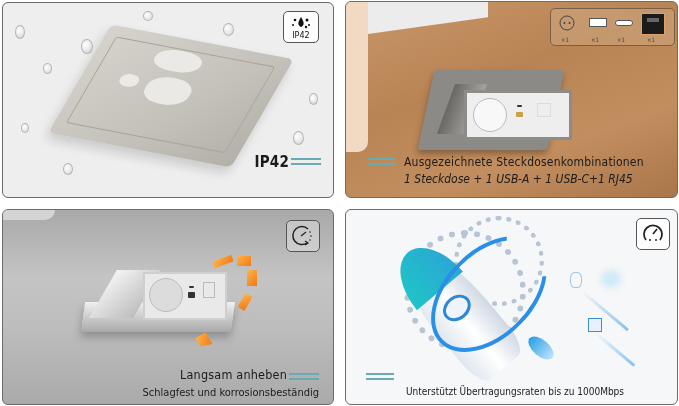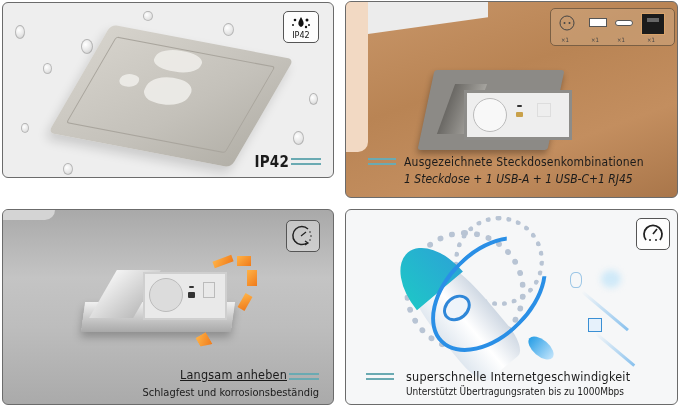--- a/index.html
+++ b/index.html
@@ -1,18 +1,18 @@
 <!DOCTYPE html>
 <html><head>
   <meta charset="utf-8">
   <style>
     html,body{margin:0;padding:0;background:#ffffff;}
     body{width:679px;height:406px;position:relative;overflow:hidden;font-family:"DejaVu Sans Condensed","DejaVu Sans",sans-serif;}
     .panel{position:absolute;border:1.5px solid #6b6b6b;border-radius:6px;overflow:hidden;box-sizing:border-box;}
-    #p1{left:2px;top:2px;width:332px;height:176px;background:#eeeeee;}
+    #p1{left:2px;top:2px;width:332px;height:196px;background:#eeeeee;}
     #p2{left:345px;top:1px;width:333px;height:197px;background:linear-gradient(160deg,#c9976a 0%,#b98454 40%,#c38e5f 70%,#a9764a 100%);}
     #p3{left:2px;top:209px;width:332px;height:196px;background:linear-gradient(180deg,#a9a9a9 0%,#c4c4c4 35%,#bdbdbd 60%,#aaaaaa 100%);}
     #p4{left:345px;top:209px;width:333px;height:196px;background:#f6f7f8;}
 
     .badge{position:absolute;border:1.2px solid #555;border-radius:5px;background:rgba(255,255,255,0.85);box-sizing:border-box;}
     .title{position:absolute;color:#1b1b1b;white-space:nowrap;letter-spacing:0.2px;}
     .sub{position:absolute;color:#1b1b1b;white-space:nowrap;}
     .lines{position:absolute;}
     .lines i{display:block;height:2px;background:#6aaab2;margin-bottom:3px;}
     .drop{position:absolute;border-radius:50%;border:1px solid rgba(150,150,150,0.6);background:radial-gradient(circle at 35% 35%,#ffffff 0%,#e6e6e6 60%,#cfcfcf 100%);}
@@ -138,21 +138,21 @@
     <svg width="32" height="30" viewBox="0 0 32 30">
       <path d="M21 8 A9 9 0 1 0 20 22" fill="none" stroke="#222" stroke-width="1.5"></path>
       <path d="M18 20 l3 2 l-3 2" fill="none" stroke="#222" stroke-width="1.3"></path>
       <line x1="14" y1="15" x2="19" y2="11" stroke="#222" stroke-width="1.3"></line>
       <circle cx="23" cy="11" r="0.8" fill="#222"></circle>
         <circle cx="24" cy="15" r="0.8" fill="#222"></circle>
         <circle cx="23" cy="19" r="0.8" fill="#222"></circle>
     </svg>
   </div>
 
-  <span class="title" style="right:46px;top:157px;font-size:12.5px;text-decoration:underline;">Langsam anheben</span>
+  <span class="title" style="right:46px;top:157px;font-size:12.5px;">Langsam anheben</span>
   <div class="lines" style="right:14px;top:163px;width:30px;">
       <i></i>
       <i></i>
     </div>
   <span class="sub" style="right:14px;top:176px;font-size:11px;">Schlagfest und korrosionsbeständig</span>
 </div>
 
 <div class="panel" id="p4">
   <div class="dash-ring" style="left:58px;top:20px;width:110px;height:110px;"></div>
   <div class="dash-ring" style="left:108px;top:6px;width:80px;height:80px;border-width:5px;"></div>
@@ -174,15 +174,14 @@
       <line x1="16" y1="15" x2="20" y2="10" stroke="#222" stroke-width="1.6"></line>
       <circle cx="13" cy="21" r="1" fill="#222"></circle>
         <circle cx="19" cy="21" r="1" fill="#222"></circle>
     </svg>
   </div>
 
   <div class="lines" style="left:20px;top:163px;width:28px;">
       <i></i>
       <i></i>
     </div>
-  <span class="title" style="left:60px;top:159px;font-size:12.5px;">superschnelle Internetgeschwindigkeit</span>
   <span class="sub" style="left:60px;top:176px;font-size:10px;">Unterstützt Übertragungsraten bis zu 1000Mbps</span>
 </div>
 
 </body></html>

